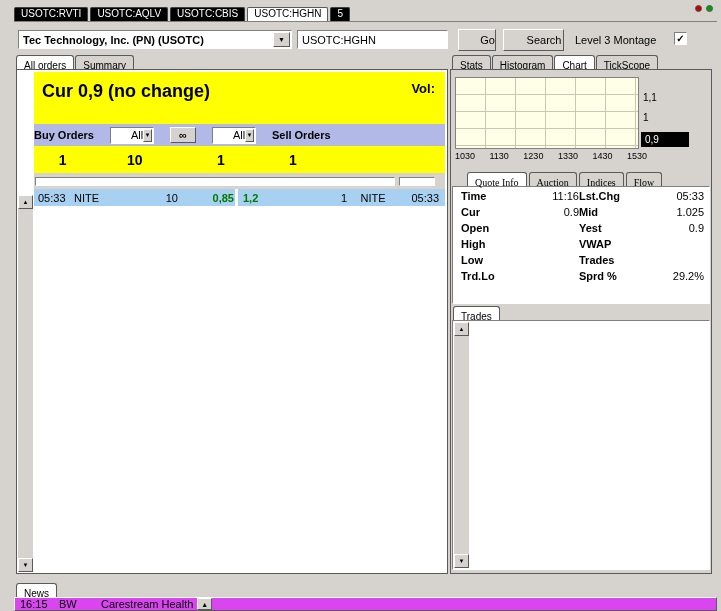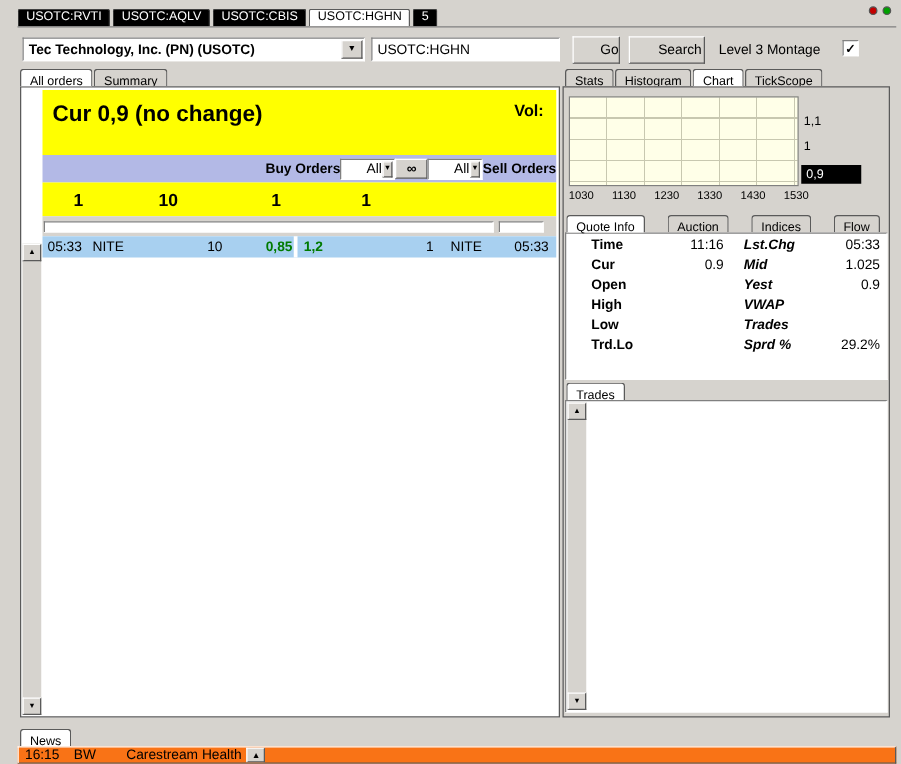--- a/index.html
+++ b/index.html
@@ -39,21 +39,21 @@
   .v-scrollbar { position:absolute; width:15px; background:#d6d3ce; }
   .sb-left { left:1px; top:125px; bottom:1px; }
   .sb-btn { position:absolute; left:0; width:15px; height:14px; background:#d6d3ce; border:1px solid; border-color:#fff #5a5a5a #5a5a5a #fff; font-size:6px; display:flex; align-items:center; justify-content:center; }
   .sb-btn.top { top:0; }
   .sb-btn.bottom { bottom:0; }
 
   .montage-content { position:absolute; left:17px; top:2px; right:2px; bottom:2px; }
   .cur-header { height:52px; background:#ffff00; position:relative; }
   .cur-text { position:absolute; left:8px; top:9px; font-size:18px; font-weight:bold; }
   .vol-text { position:absolute; right:10px; top:9px; font-size:13px; font-weight:bold; }
-  .filter-band { height:22px; background:#b3b9e6; display:flex; align-items:center; justify-content:flex-end; gap:0; }
+  .filter-band { height:22px; background:#b3b9e6; display:flex; align-items:center; justify-content:flex-start; gap:16px; }
   .flabel { font-size:11px; font-weight:bold; }
   .mini-combo { width:44px; height:17px; background:#fff; border:1px solid; border-color:#808080 #fff #fff #808080; display:flex; align-items:center; }
   .mini-combo .val { flex:1; padding-left:20px; }
   .mini-btn { width:15px; height:13px; margin-right:1px; font-size:6px; display:flex; align-items:center; justify-content:center; border:1px solid; border-color:#fff #5a5a5a #5a5a5a #fff; background:#d6d3ce; }
   .link-btn { width:26px; height:16px; background:#d6d3ce; border:1px solid; border-color:#fff #5a5a5a #5a5a5a #fff; font-size:11px; line-height:12px; font-weight:bold; }
   .totals-row { height:27px; background:#ffff00; display:flex; align-items:center; font-size:14px; font-weight:bold; }
   .tcell { text-align:center; }
   .t1 { width:14%; } .t2 { width:21%; } .t3 { width:30%; } .t4 { width:21%; } .t5 { width:14%; }
   .bars-row { height:16px; background:#d6d3ce; display:flex; align-items:center; gap:4px; padding:0 1px; }
   .depth-bar { height:9px; background:#fff; border:1px solid; border-color:#808080 #fff #fff #808080; }
@@ -76,34 +76,34 @@
   
   .right-panel { position:absolute; left:450px; top:69px; width:262px; height:505px; background:#d6d3ce; border:1px solid #5a5a5a; }
   .chart-plot { position:absolute; left:4px; top:7px; width:184px; height:72px; background:#ffffe8; border:1px solid #808080;
     background-image:
       repeating-linear-gradient(to right, transparent 0 29px, #c8c8b0 29px 30px),
       repeating-linear-gradient(to bottom, transparent 0 16px, #c8c8b0 16px 17px); }
   .ylab { position:absolute; left:192px; font-size:10px; }
   .ylab1 { top:22px; } .ylab2 { top:42px; }
   .price-marker { position:absolute; left:190px; top:62px; width:48px; height:15px; background:#000; color:#fff; font-size:10px; line-height:15px; padding-left:4px; }
   .xlabels { position:absolute; left:4px; top:81px; width:192px; display:flex; justify-content:space-between; font-size:9px; }
-  .quote-tabs { position:absolute; left:2px; top:102px; display:flex; gap:18px; }
+  .quote-tabs { position:absolute; left:16px; top:102px; display:flex; gap:2px;font-family:Liberation Serif, serif; }
   .quote-box { position:absolute; left:1px; top:116px; width:258px; height:118px; background:#fff; border:1px solid; border-color:#808080 #fff #fff #808080; padding-top:1px; }
   .q-row { display:flex; height:16px; align-items:center; font-size:11px; }
-  .q-l1 { width:48px; padding-left:20px; font-weight:bold; }
+  .q-l1 { width:48px; padding-left:8px; font-weight:bold; }
   .q-v1 { width:78px; text-align:right; }
-  .q-l2 { width:60px; margin-left:16px; font-weight:bold;font-style:italic; }
+  .q-l2 { width:60px; margin-left:0; font-weight:bold; }
   .q-v2 { flex:1; text-align:right; padding-right:5px; }
   .trades-tab-row { position:absolute; left:2px; top:236px; display:flex; }
   .trades-box { position:absolute; left:1px; top:250px; right:1px; bottom:3px; background:#fff; border:1px solid; border-color:#808080 #fff #fff #808080; }
   .sb-trades { left:1px; top:1px; bottom:1px; }
 
   
   .news-tab-row { position:absolute; left:16px; top:583px; display:flex; }
-  .news-bar { position:absolute; left:14px; top:597px; width:703px; height:14px; background:#f97316; border:1px solid; border-color:#fff #5a5a5a #5a5a5a #fff; display:flex; align-items:center; font-size:11px; overflow:hidden; }
+  .news-bar { position:absolute; left:14px; top:597px; width:703px; height:14px; background:#d946ef; border:1px solid; border-color:#fff #5a5a5a #5a5a5a #fff; display:flex; align-items:center; font-size:11px; overflow:hidden; }
   .n-time { width:44px; padding-left:5px; }
   .n-src { width:42px; }
   .n-headline { flex:1; white-space:nowrap; overflow:hidden; }
   .n-right { padding-right:4px; white-space:nowrap; }
   .n-up { width:15px; height:12px; font-size:7px; display:flex; align-items:center; justify-content:center; border:1px solid; border-color:#fff #5a5a5a #5a5a5a #fff; background:#d6d3ce; margin-right:2px; }
 </style>
 </head>
 <body>
 
 <div class="top-tabs">

